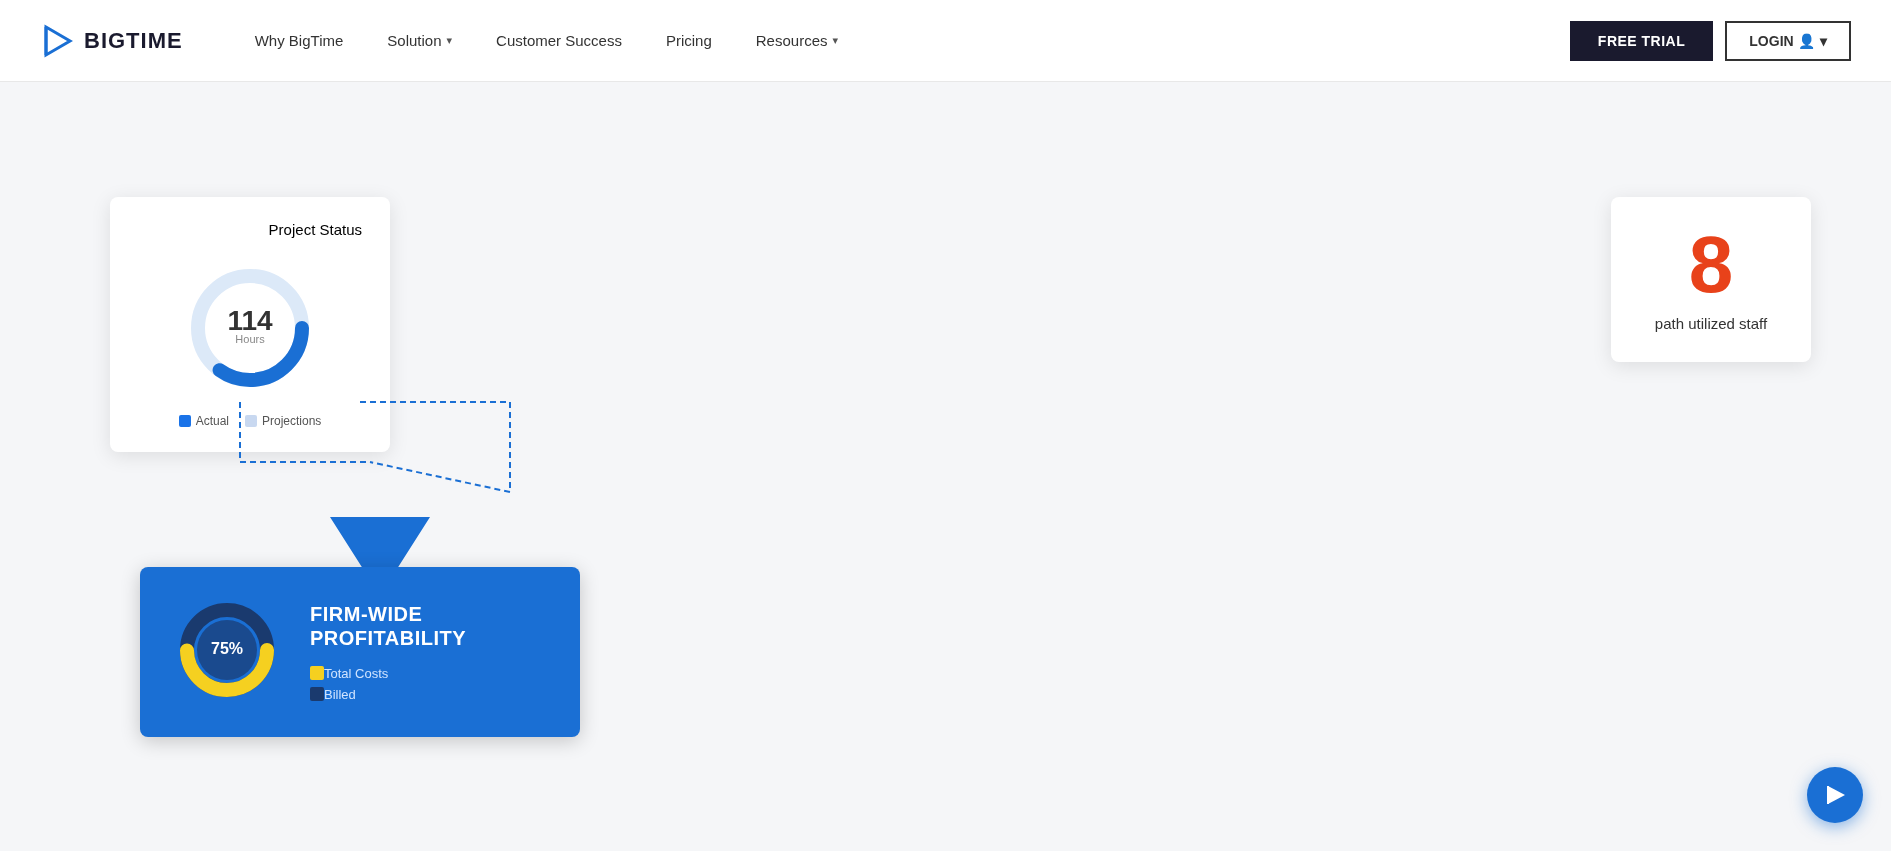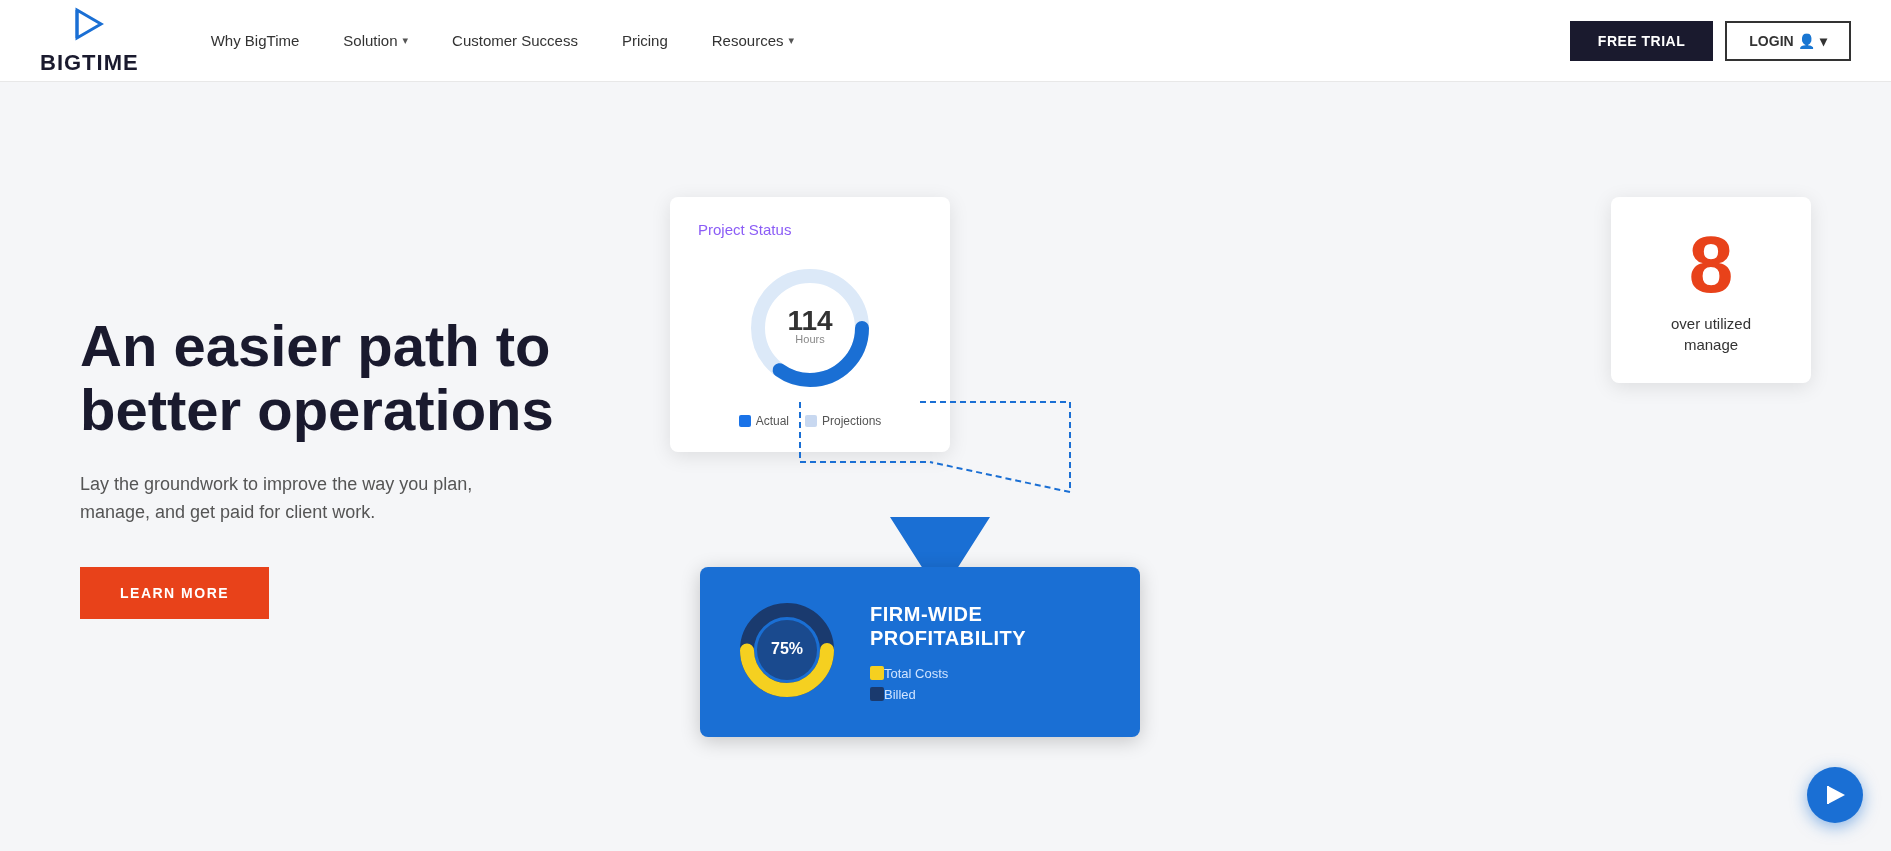--- a/index.html
+++ b/index.html
@@ -15,21 +15,20 @@
       border-bottom: 1px solid #e8e8e8;
       position: relative;
       z-index: 10;
     }
     .nav-logo {
       display: flex;
       align-items: center;
       gap: 8px;
       margin-right: 50px;
       text-decoration: none;
-      flex-direction: column;
     }
     .nav-logo-icon {
       width: 36px;
       height: 36px;
     }
     .nav-logo-text {
       font-size: 22px;
       font-weight: 700;
       color: #1a1a2e;
       letter-spacing: 1px;
@@ -137,23 +136,23 @@
       top: 30px;
       left: 30px;
       background: #fff;
       border-radius: 8px;
       box-shadow: 0 4px 20px rgba(0,0,0,0.1);
       padding: 24px 28px;
       width: 280px;
     }
     .card-title {
       font-size: 15px;
-      color: #8b5cf6;
+      color: #000000;
       margin-bottom: 20px;
-      text-align: left;
+      text-align: right;
     }
     .donut-container {
       display: flex;
       justify-content: center;
       margin-bottom: 16px;
     }
     .donut-svg {
       width: 140px;
       height: 140px;
     }
@@ -327,25 +326,20 @@
   <div class="nav-actions">
     <button class="btn-free-trial">FREE TRIAL</button>
     <button class="btn-login">
       <span>LOGIN</span>
       <span>👤 ▾</span>
     </button>
   </div>
 </nav>
 
 <section class="hero">
-  <div class="hero-left">
-    <h1 class="hero-title">An easier path to better operations</h1>
-    <p class="hero-subtitle">Lay the groundwork to improve the way you plan, manage, and get paid for client work.</p>
-    <button class="btn-learn-more">LEARN MORE</button>
-  </div>
 
   <div class="hero-right">
 
     <div class="card-project-status">
       <div class="card-title">Project Status</div>
       <div class="donut-container">
         <svg class="donut-svg" viewBox="0 0 140 140">
 
           <circle cx="70" cy="70" r="52" fill="none" stroke="#dce9f8" stroke-width="14"></circle>
 
@@ -361,21 +355,21 @@
         </div>
         <div class="legend-item">
           <div class="legend-dot legend-dot-projection"></div>
           <span>Projections</span>
         </div>
       </div>
     </div>
 
     <div class="card-overutilized">
       <div class="overutil-number">8</div>
-      <div class="overutil-label">over utilized manage</div>
+      <div class="overutil-label">path utilized staff</div>
     </div>
 
     <svg class="connector-svg" width="480" height="180" viewBox="0 0 480 180">
 
       <line x1="250" y1="20" x2="400" y2="20" stroke="#1a6fd4" stroke-width="2" stroke-dasharray="6,4"></line>
 
       <line x1="400" y1="20" x2="400" y2="110" stroke="#1a6fd4" stroke-width="2" stroke-dasharray="6,4"></line>
 
       <line x1="130" y1="20" x2="130" y2="80" stroke="#1a6fd4" stroke-width="2" stroke-dasharray="6,4"></line>
 

